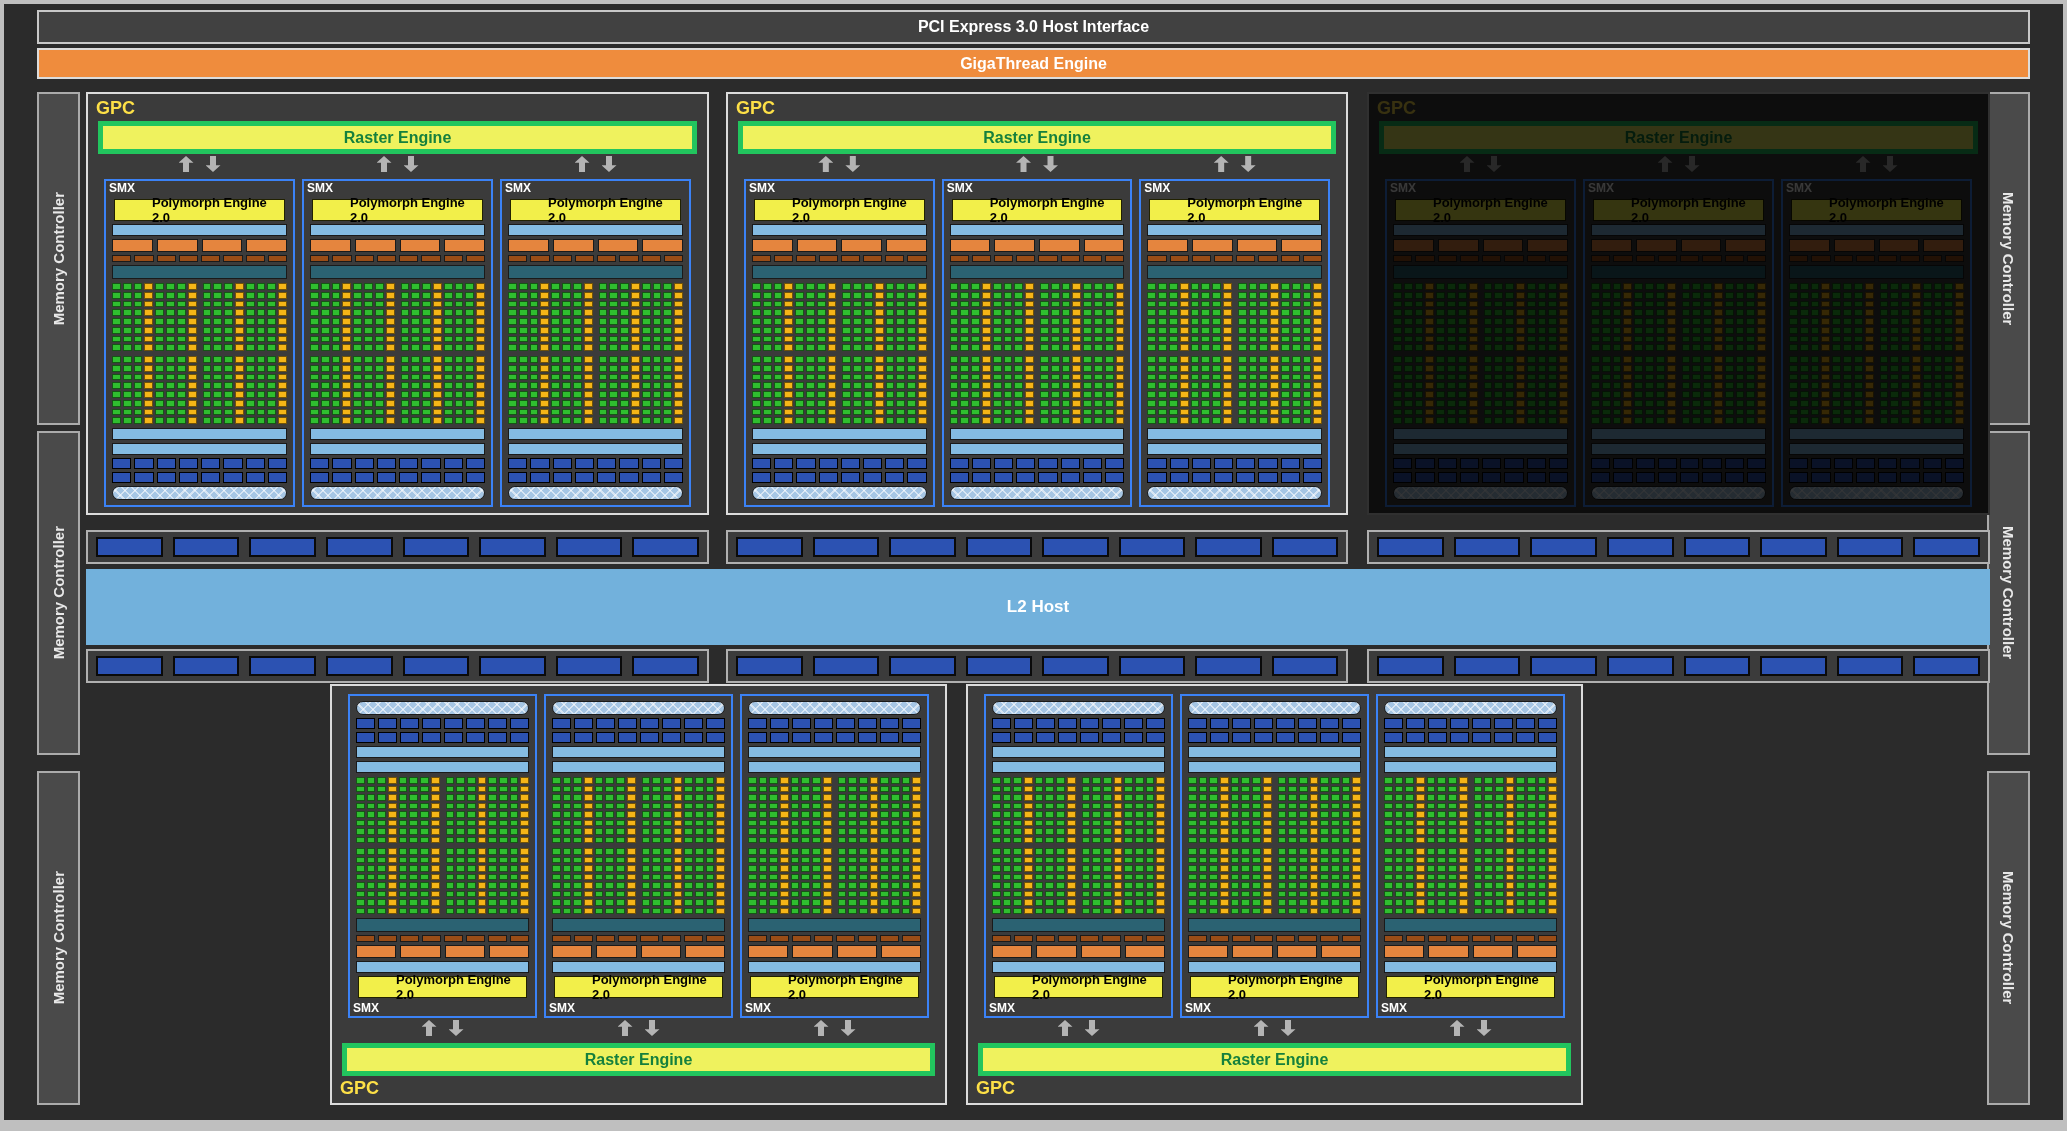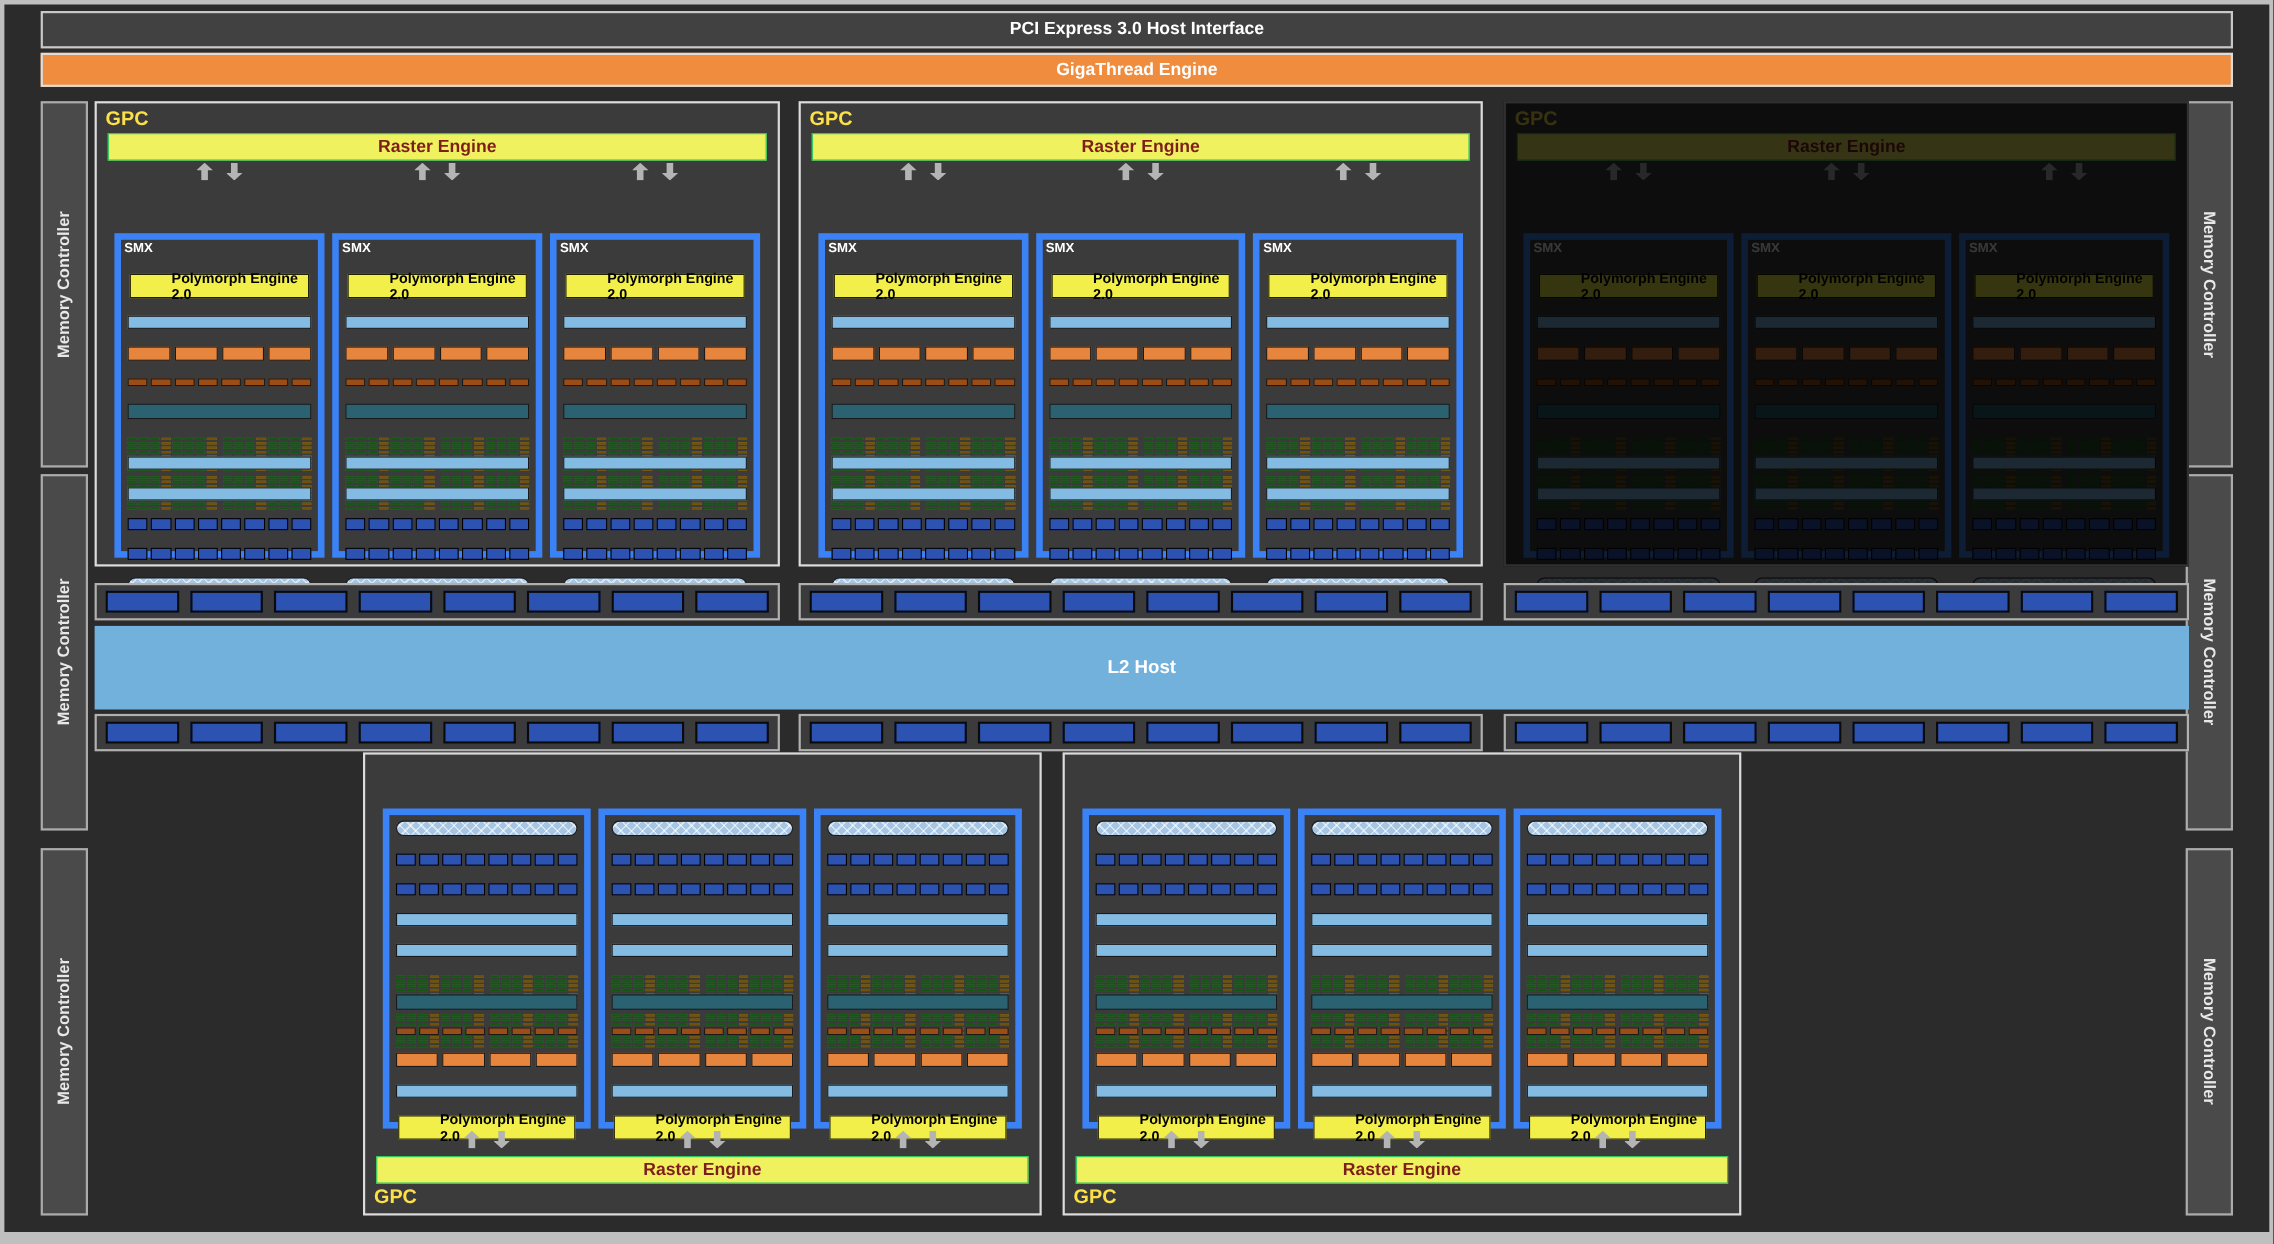--- a/index.html
+++ b/index.html
@@ -34,32 +34,32 @@
   
   .gpc{background:var(--gpc-bg,#3B3B3B);border:2px solid #DCDCDC;
        display:flex;flex-direction:column;padding:2px 16px 6px;}
   .gpc.pos-t1{left:86px;top:92px;width:623px;height:423px;}
   .gpc.pos-t2{left:726px;top:92px;width:622px;height:423px;}
   .gpc.pos-t3{left:1367px;top:92px;width:623px;height:423px;}
   .gpc.pos-b1{left:330px;top:684px;width:617px;height:421px;padding:8px 16px 2px;}
   .gpc.pos-b2{left:966px;top:684px;width:617px;height:421px;padding:8px 16px 2px;}
   .gpc.disabled{filter:brightness(0.22);}
   .gpc-label{color:#fde047;font-weight:bold;font-size:18px;height:25px;line-height:25px;margin-left:-8px;flex:none;}
-  .raster{height:23px;flex:none;background:var(--raster-yellow,#EFF25E);border:1px solid #22c55e;
-          color:#7f1d1d;font-weight:bold;font-size:16px;display:flex;align-items:center;justify-content:center;margin:0 -6px;}
+  .raster{height:23px;flex:none;background:var(--raster-yellow,#EFF25E);border:5px solid #22c55e;
+          color:#15803d;font-weight:bold;font-size:16px;display:flex;align-items:center;justify-content:center;margin:0 -6px;}
   .arrows-row{height:21px;flex:none;display:flex;gap:7px;padding:2px 0;}
   .arrow-slot{flex:1;display:flex;justify-content:center;gap:12px;}
   .arrow{width:15px;height:16px;background:#B4B4B4;}
   .arrow.up{clip-path:polygon(50% 0,100% 42%,70% 42%,70% 100%,30% 100%,30% 42%,0 42%);}
   .arrow.down{clip-path:polygon(50% 100%,100% 58%,70% 58%,70% 0,30% 0,30% 58%,0 58%);}
 
   
   .smx-row{flex:1;display:flex;gap:7px;min-height:0;}
-  .smx{flex:1;background:var(--gpc-bg,#3B3B3B);border:6px solid #3b82f6;
-       display:flex;flex-direction:column;gap:16px;padding:0 6px 5px;min-width:0;margin-top:41px;}
+  .smx{flex:1;background:var(--gpc-bg,#3B3B3B);border:2px solid #3b82f6;
+       display:flex;flex-direction:column;gap:3px;padding:0 6px 5px;min-width:0;}
   .smx.inverted{padding:5px 6px 0;}
   .smx-label{height:15px;line-height:15px;color:#fff;font-weight:bold;font-size:12px;margin:0 -3px;flex:none;}
   .polymorph{height:20px;flex:none;background:var(--polymorph-yellow,#F2EF4A);border:1px solid #222200;
              color:#000;font-weight:bold;font-size:13px;display:flex;align-items:center;justify-content:center;margin:0 2px;padding-left:37px;}
   .bar-lightblue{height:10px;flex:none;background:var(--light-blue,#84BBE2);border:1px solid #1a1a1a;}
   .row-orange{height:13px;flex:none;display:flex;gap:4px;}
   .block-orange{flex:1;background:var(--orange-block,#E5853E);border:1px solid #1a1a1a;}
   .row-brown{height:7px;flex:none;display:flex;gap:3px;}
   .block-brown{flex:1;background:var(--brown-block,#9A4D17);border:1px solid #1a1a1a;}
   .bar-teal{height:12px;flex:none;background:var(--teal-bar,#2B6272);border:1px solid #1a1a1a;}

